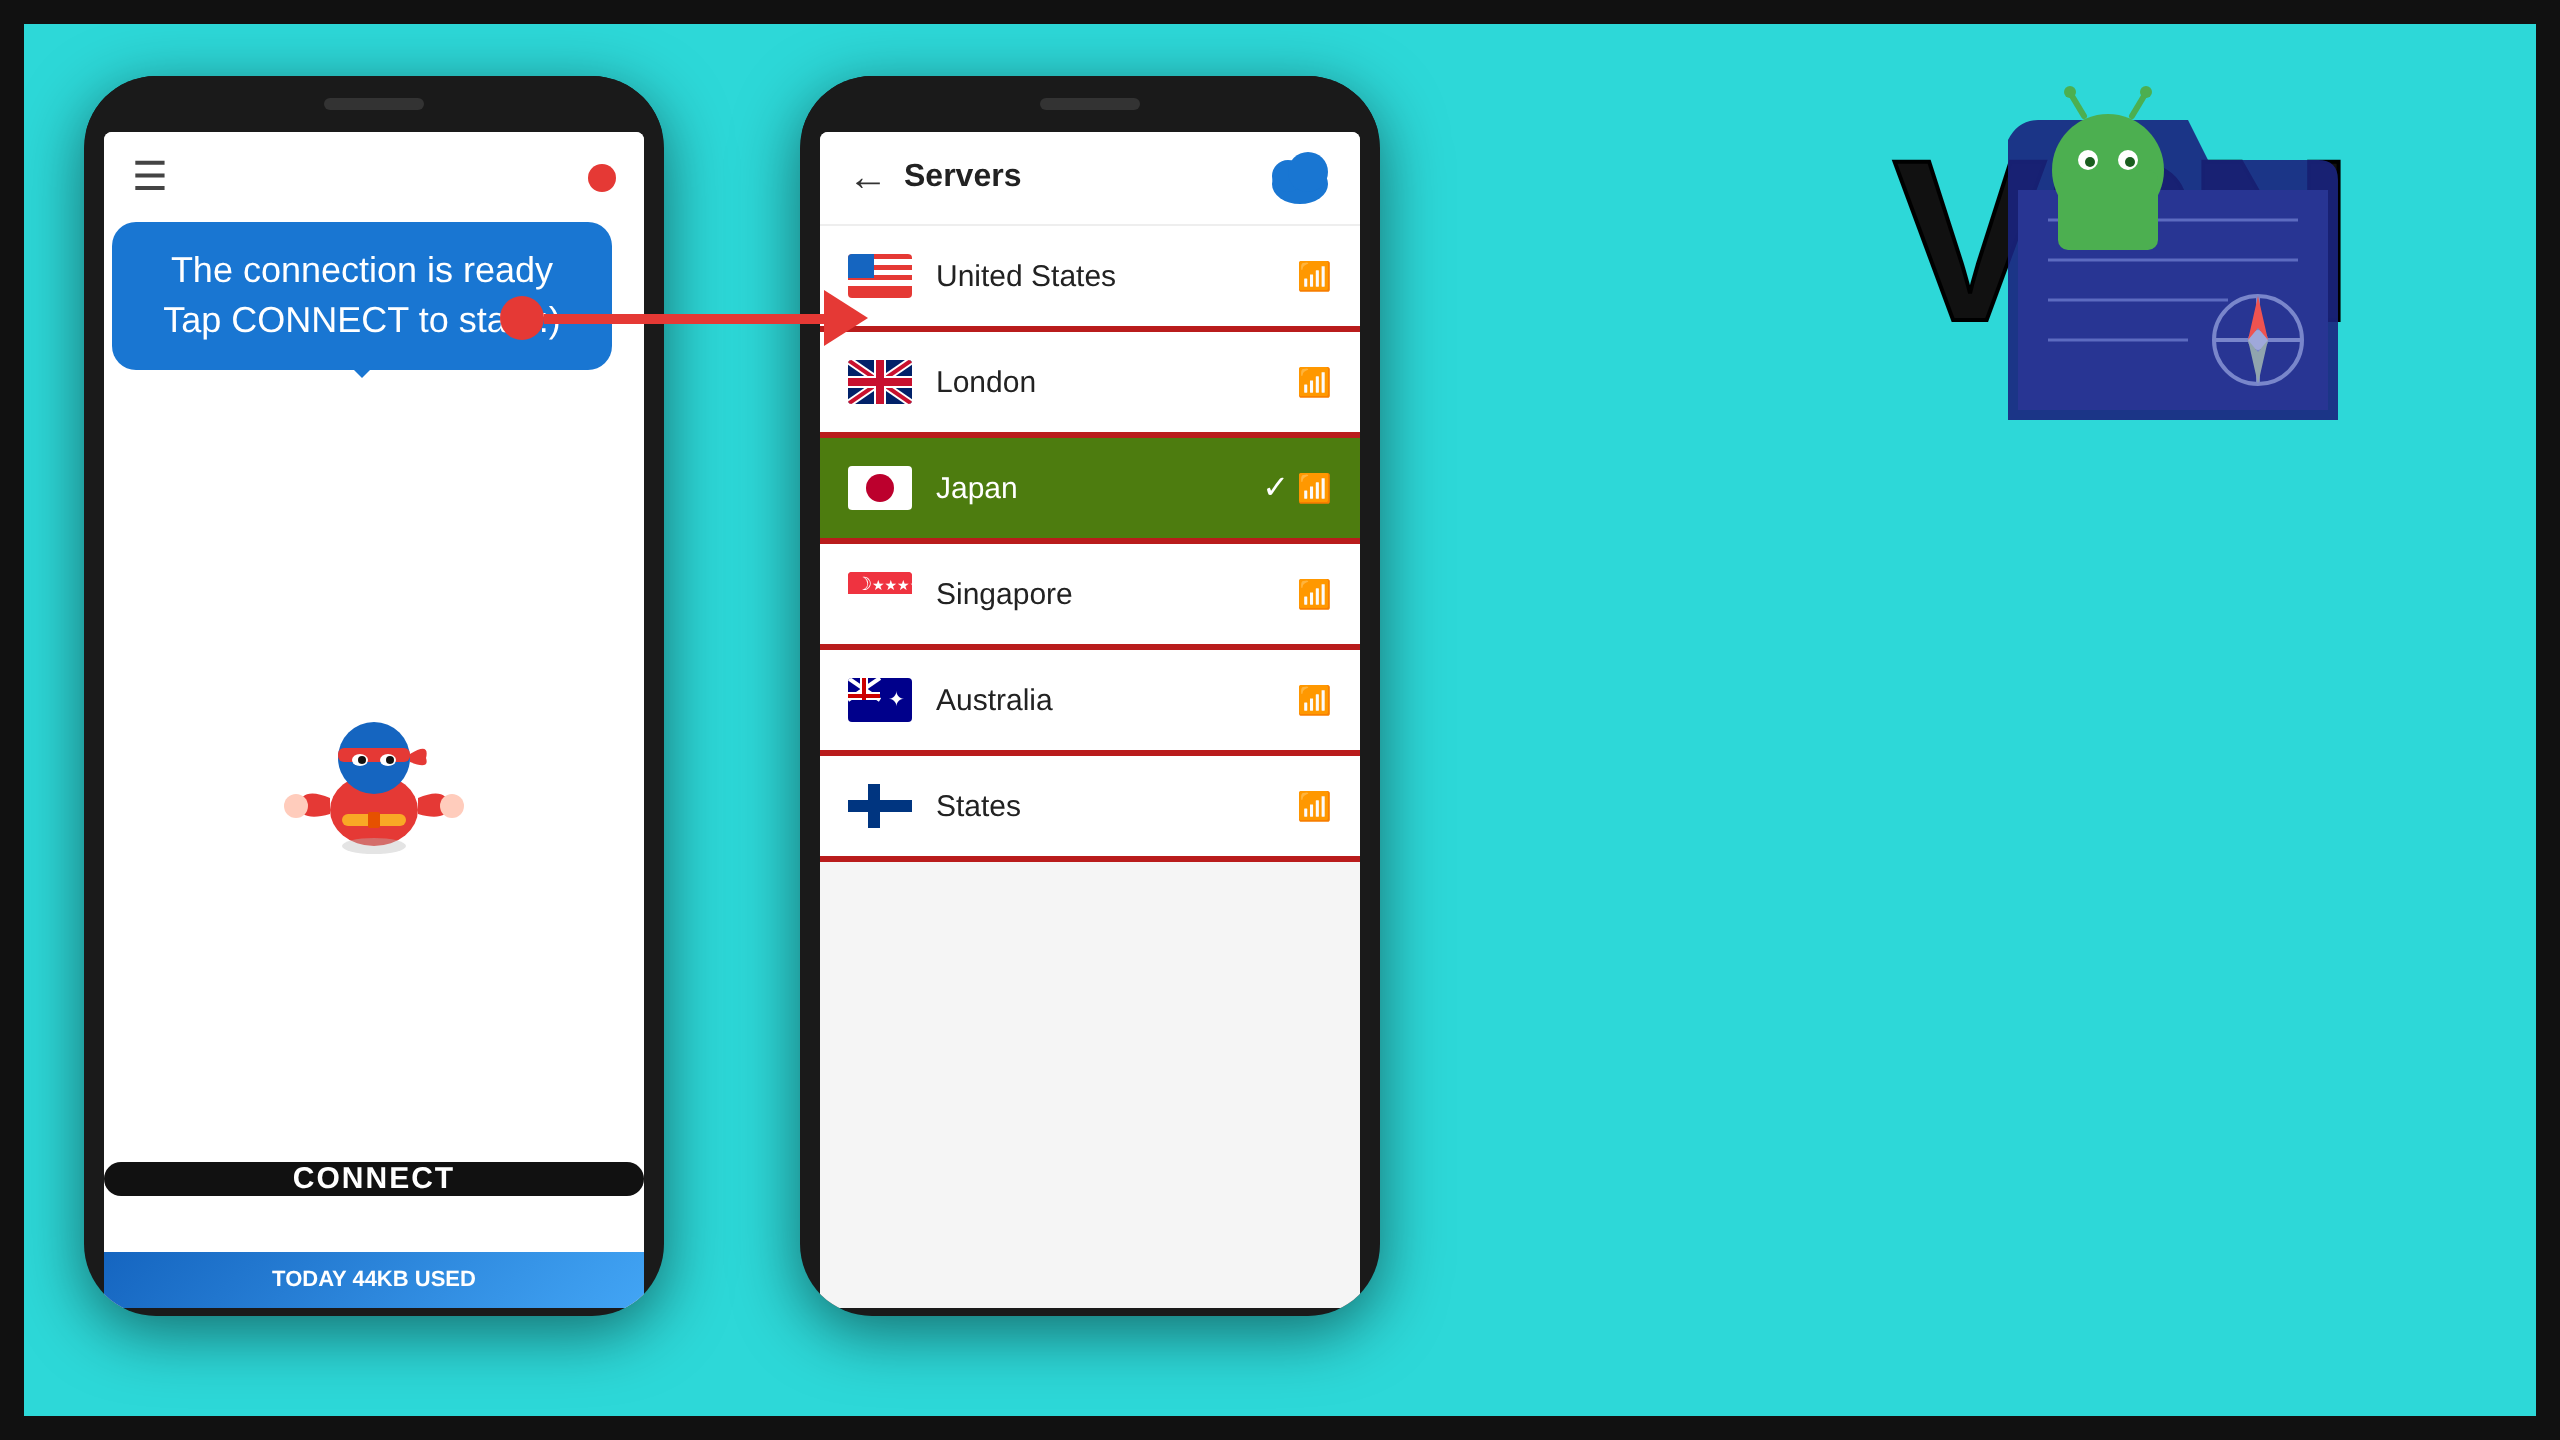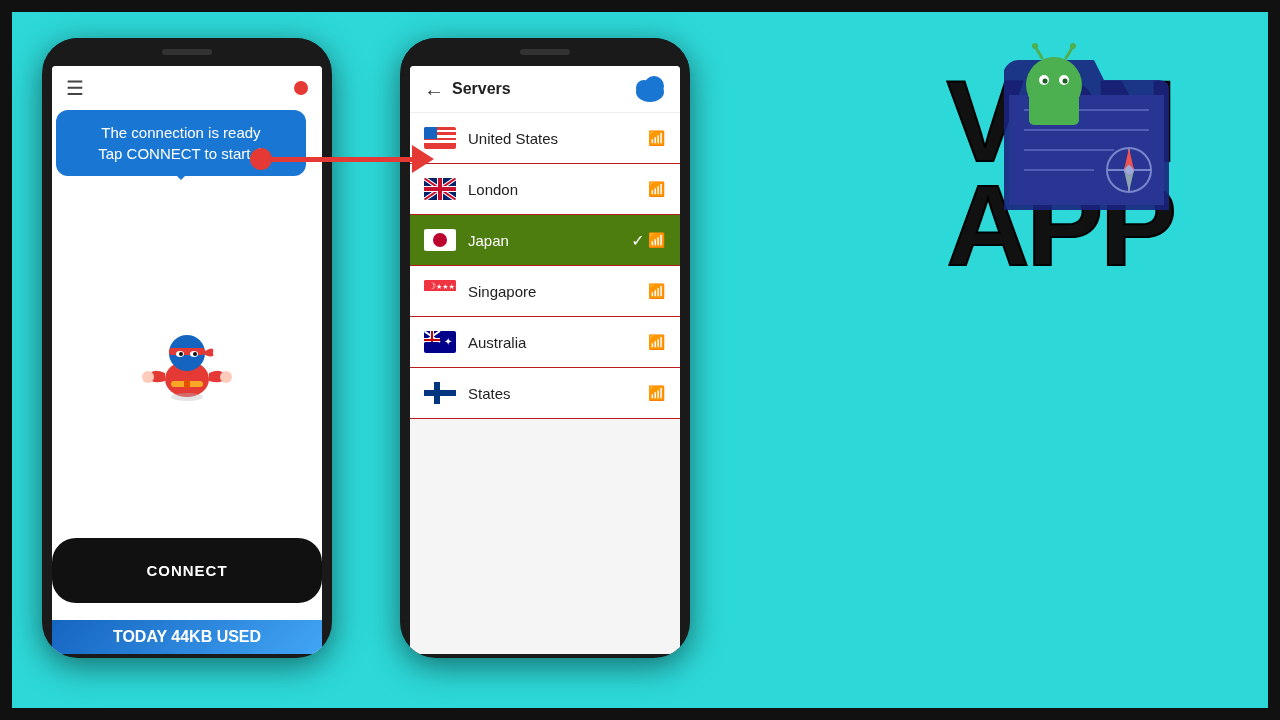--- a/index.html
+++ b/index.html
@@ -78,21 +78,21 @@
     }
 
     
     .speech-bubble {
       background: #1976d2;
       color: #fff;
       border-radius: 12px;
       padding: 12px 16px;
       margin: 0 16px 8px 4px;
       text-align: center;
-      font-size: 15px;
+      font-size: 18px;
       line-height: 1.4;
       position: relative;
     }
     .speech-bubble::after {
       content: '';
       position: absolute;
       bottom: -10px;
       left: 50%;
       transform: translateX(-50%);
       border: 6px solid transparent;
@@ -110,36 +110,36 @@
       width: 100px;
       height: 100px;
     }
 
     
     .connect-btn {
       background: #111;
       color: #fff;
       border: none;
       border-radius: 24px;
-      padding: 24px 40px;
+      padding: 0 40px;
       font-size: 15px;
       font-weight: bold;
       letter-spacing: 1px;
-      margin-bottom: 17px;
+      margin-bottom: 28px;
       cursor: pointer;
     }
 
     
     .bottom-bar {
       background: linear-gradient(135deg, #1565c0, #42a5f5);
       width: 270px;
       padding: 8px 0;
       text-align: center;
       color: #fff;
-      font-size: 16px;
+      font-size: 11px;
       font-weight: bold;
     }
 
     
     .arrow-container {
       position: absolute;
       left: 250px;
       top: 145px;
       display: flex;
       align-items: center;
@@ -213,21 +213,21 @@
     }
     .back-arrow { font-size: 20px; color: #333; cursor: pointer; margin-right: 8px; }
     .servers-title { flex: 1; text-align: left; font-size: 16px; font-weight: bold; color: #222; }
 
     
     .server-list { background: #fff; }
     .server-item {
       display: flex;
       align-items: center;
       padding: 14px 14px;
-      border-bottom: 1px solid #b91c1c;
+      border-bottom: 3px solid #b91c1c;
       background: #fff;
       cursor: pointer;
     }
     .server-item.selected {
       background: #4d7c0f;
     }
     .server-item.selected .server-name { color: #fff; }
     .flag {
       width: 32px;
       height: 22px;
@@ -455,18 +455,15 @@
       <circle cx="90" cy="50" r="5" fill="white"></circle>
       <circle cx="71" cy="51" r="2.5" fill="#1b5e20"></circle>
       <circle cx="91" cy="51" r="2.5" fill="#1b5e20"></circle>
     </svg>
   </div>
 
   <div style="margin-top:20px;">
     <div style="font-size:115px;font-weight:900;color:#111;line-height:0.9;font-family:'Arial Black',Arial,sans-serif;text-transform:uppercase;letter-spacing:-3px;-webkit-text-stroke:2px #000;">VPN</div>
   </div>
 
-  <div>
-    <div style="font-size:115px;font-weight:900;color:#111;line-height:0.9;font-family:'Arial Black',Arial,sans-serif;text-transform:uppercase;letter-spacing:-3px;-webkit-text-stroke:2px #000;">APP</div>
-  </div>
 
 
 </div>
 
 </body></html>

